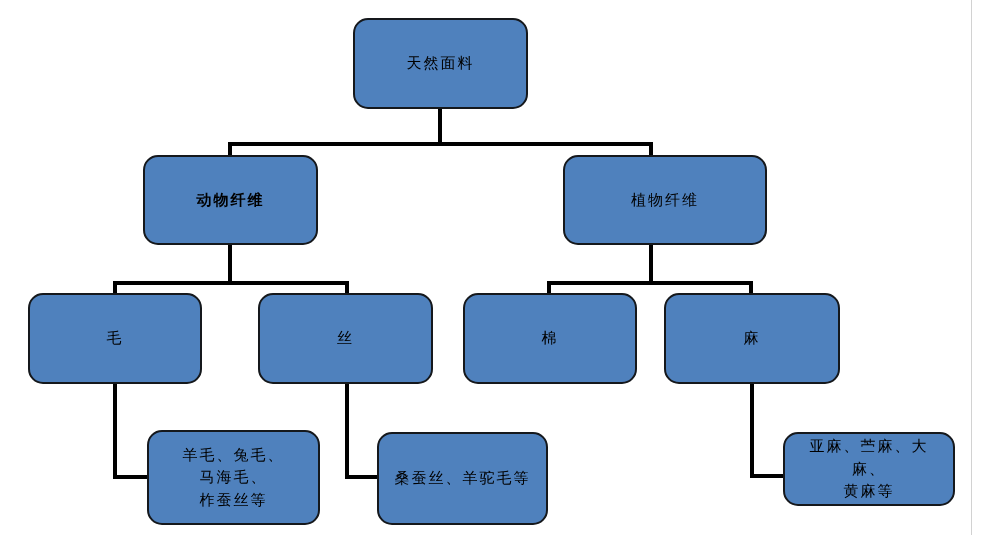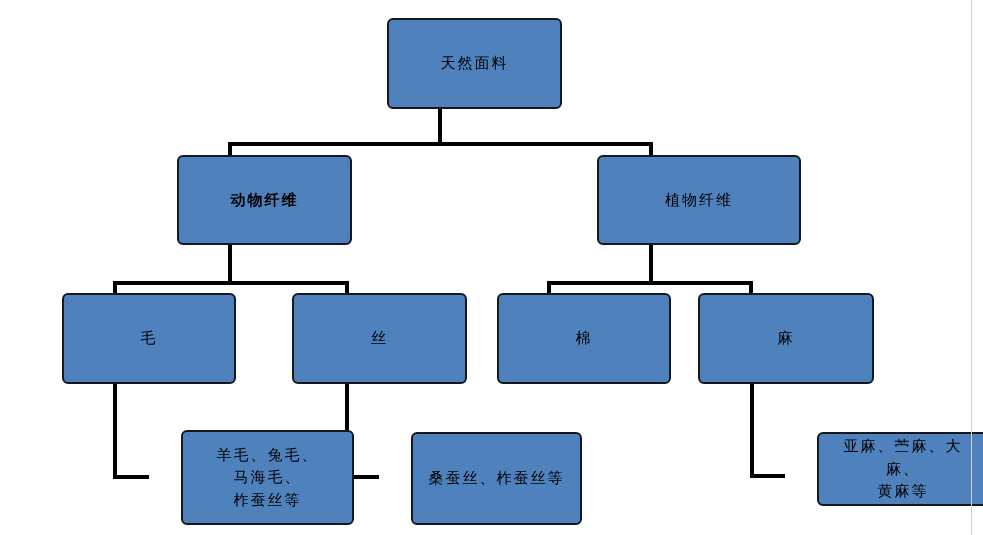--- a/index.html
+++ b/index.html
@@ -13,30 +13,29 @@
     height: 535px;
     background: #ffffff;
     overflow: hidden;
     font-family: "DejaVu Serif", "Liberation Serif", serif;
   }
   .node {
     position: absolute;
     box-sizing: border-box;
     background: var(--node-fill, #4f81bd);
     border: 2px solid var(--node-border, #15181c);
-    border-radius: 6px;
+    border-radius: 15px;
     display: flex;
     align-items: center;
     justify-content: center;
     text-align: center;
     color: var(--text-color, #000000);
     font-size: 15px;
     line-height: 1.5;
     letter-spacing: 2px;
-    margin-left: 34px;
   }
   .node .node-label {
     white-space: pre-line;
     padding: 2px 8px;
   }
   .line {
     position: absolute;
     background: var(--connector-color, #000000);
   }
   .edge-line {
@@ -130,21 +129,21 @@
     <span class="node-label">麻</span>
   </div>
 
   <div class="node n-wool-leaf">
     <span class="node-label">羊毛、兔毛、
 马海毛、
 柞蚕丝等</span>
   </div>
 
   <div class="node n-silk-leaf">
-    <span class="node-label">桑蚕丝、柞蚕丝等</span>
+    <span class="node-label">桑蚕丝、羊驼毛等</span>
   </div>
 
   <div class="node n-hemp-leaf">
     <span class="node-label">亚麻、苎麻、大麻、
 黄麻等</span>
   </div>
 
   <div class="edge-line page-edge-right"></div>
 
 </div>

